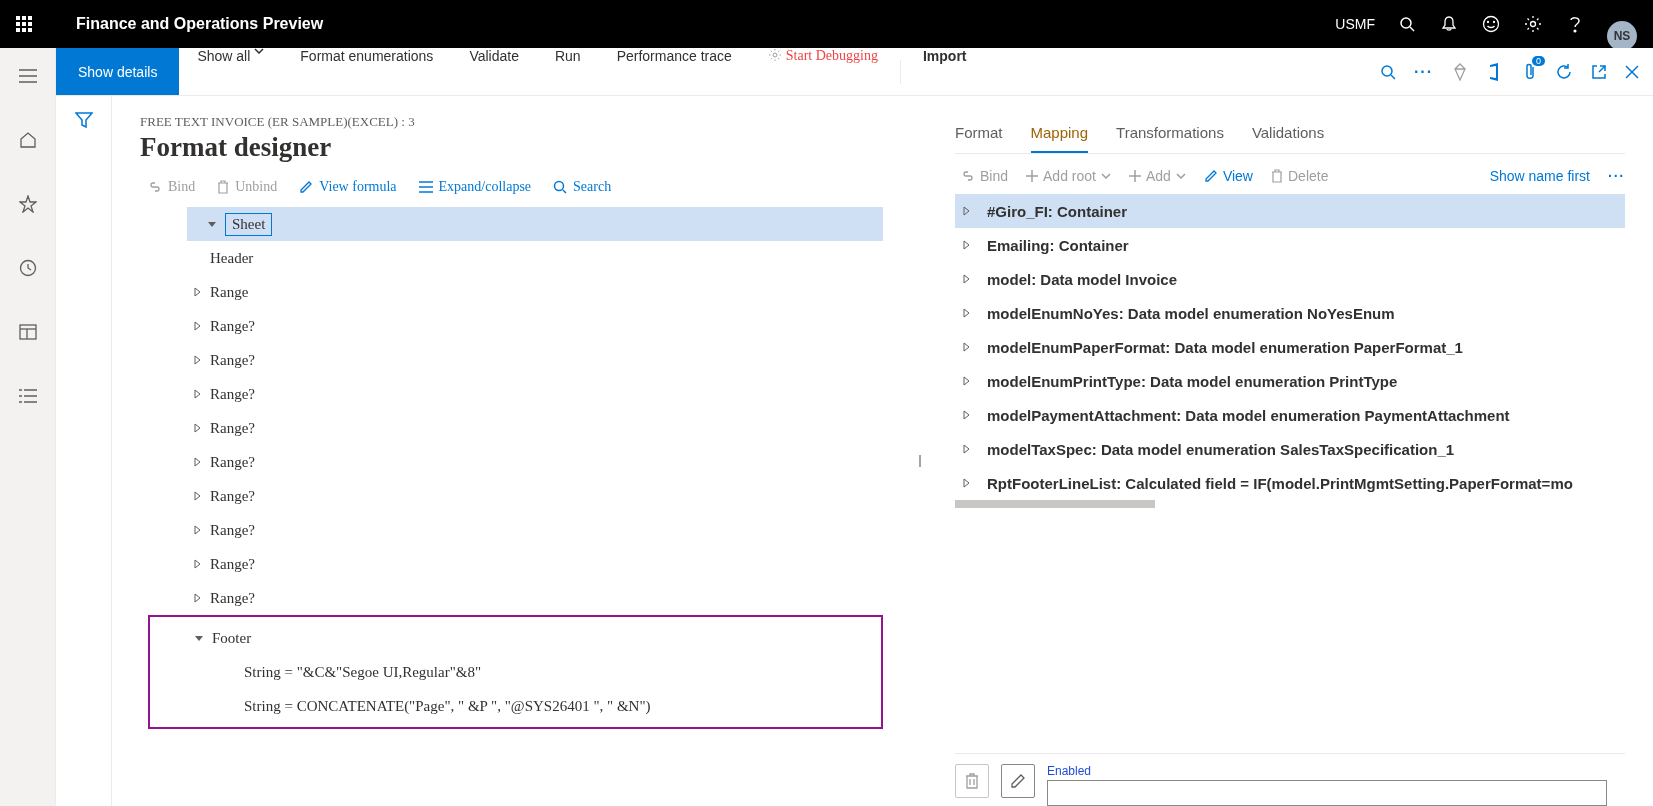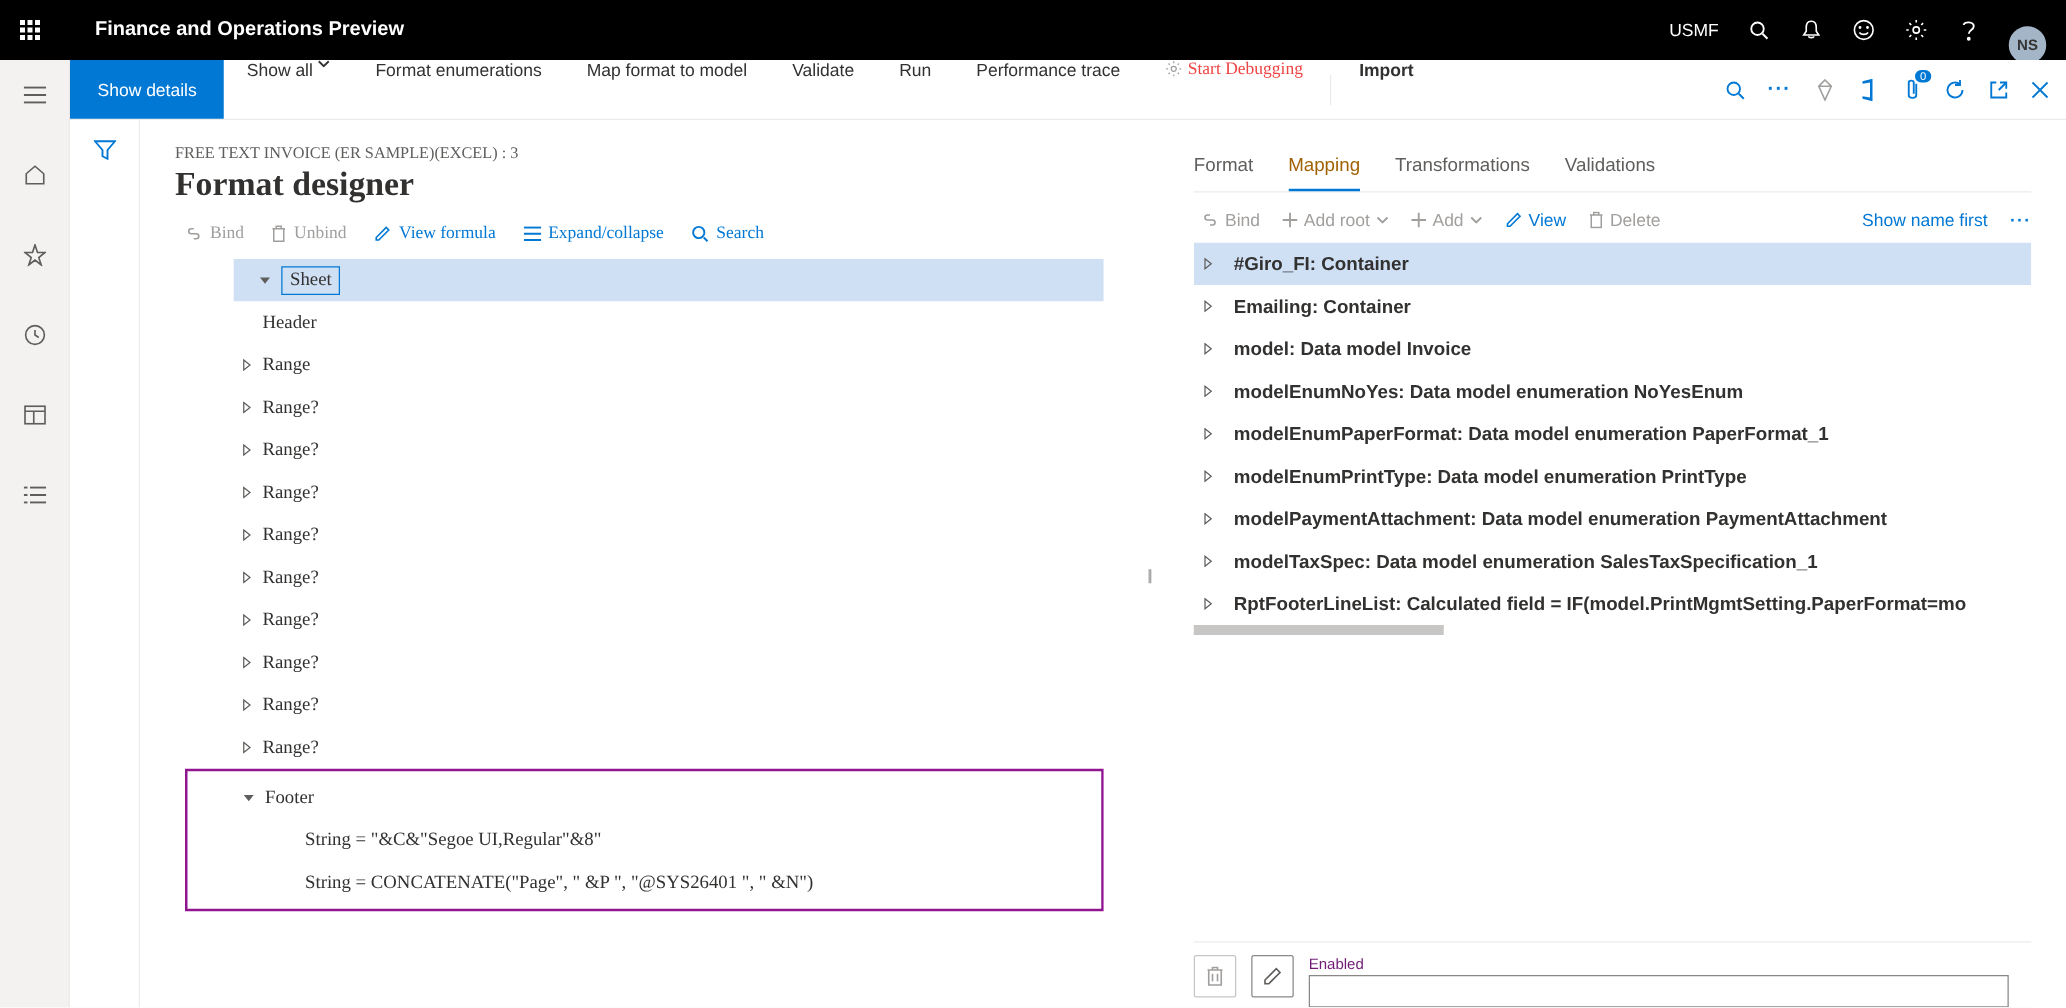--- a/index.html
+++ b/index.html
@@ -76,21 +76,21 @@
   .map-row .toggle { margin-right: 8px; margin-left: 6px; }
   .hscroll { height: 10px; background: transparent; position: relative; }
   .hscroll-thumb { position: absolute; left: 0; width: 200px; height: 8px; background: #c8c6c4; }
   
   .splitter { width: 8px; display: flex; align-items: center; justify-content: center; cursor: col-resize; align-self: stretch;}
   .splitter-handle { color: #a19f9d; font-size: 12px; letter-spacing: -2px;}
   
   .bottom-sec { margin-top: auto; border-top: 1px solid #edebe9; padding-top: 10px; display: flex; align-items: flex-start; gap: 12px;}
   .sq-btn { width: 34px; height: 34px; border: 1px solid #8a8886; display:flex; align-items:center; justify-content:center; color:#605e5c; cursor:pointer; background:#fff; border-radius:2px;}
   .sq-btn.disabled { color:#c8c6c4; border-color:#c8c6c4;}
-  .enabled-lbl { font-size: 12px; color: #701a75; margin-bottom:2px;}
+  .enabled-lbl { font-size: 12px; color: #1d4ed8; margin-bottom:2px;}
   .enabled-field { width: 560px; height: 26px; border:1px solid #8a8886; background:#fff;}
   
   svg { display: block; }
 </style>
 </head>
 <body>
 
 <div class="top-bar">
   <div class="waffle">
     <div class="waffle-grid">
@@ -194,21 +194,20 @@
 
     <div class="cmd-bar">
       <div class="cmd-primary">Show details</div>
       <div class="cmd-item">
         <span>Show all</span>
         <svg width="10" height="6" viewBox="0 0 10 6" fill="none" stroke="#323130" stroke-width="1.5">
             <path d="M1 1 L5 5 L9 1"></path>
           </svg>
       </div>
       <div class="cmd-item">Format enumerations</div>
-      <div class="cmd-item">Map format to model</div>
       <div class="cmd-item">Validate</div>
       <div class="cmd-item">Run</div>
       <div class="cmd-item">Performance trace</div>
       <div class="cmd-item disabled">
         <svg width="14" height="14" viewBox="0 0 14 14" fill="none" stroke="#a19f9d" stroke-width="1">
             <circle cx="7" cy="7" r="2"></circle>
             <path d="M7 1 L7 2.5 M7 11.5 L7 13 M1 7 L2.5 7 M11.5 7 L13 7 M2.8 2.8 L3.8 3.8 M10.2 10.2 L11.2 11.2 M2.8 11.2 L3.8 10.2 M10.2 3.8 L11.2 2.8"></path>
           </svg>
         <span>Start Debugging</span>
       </div>

